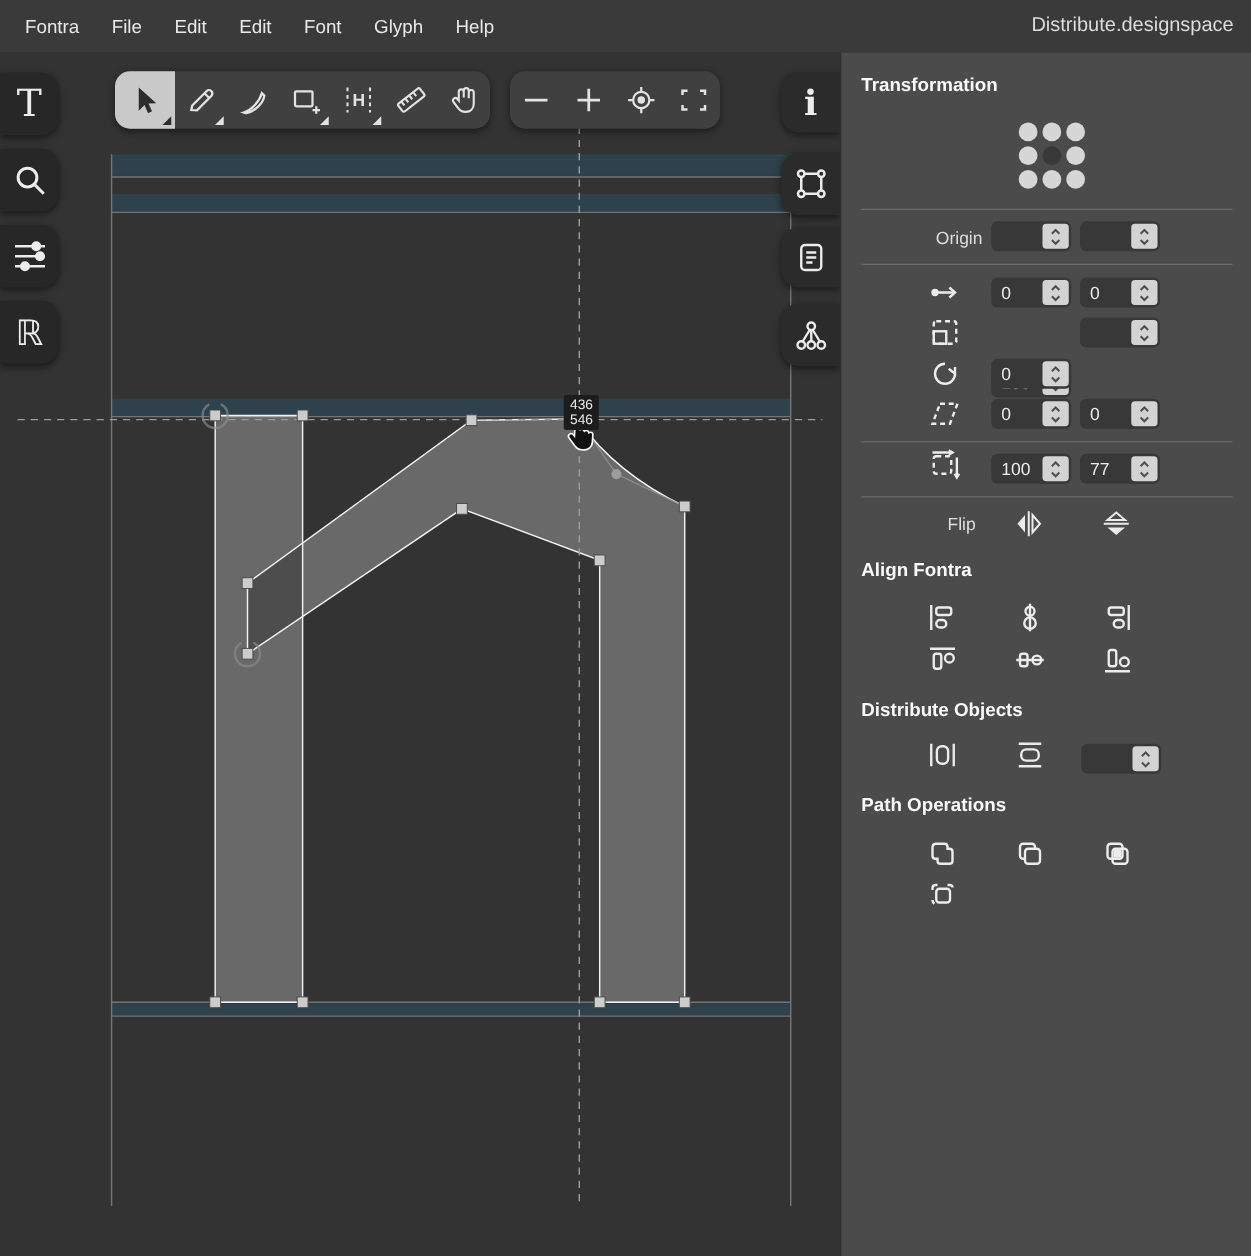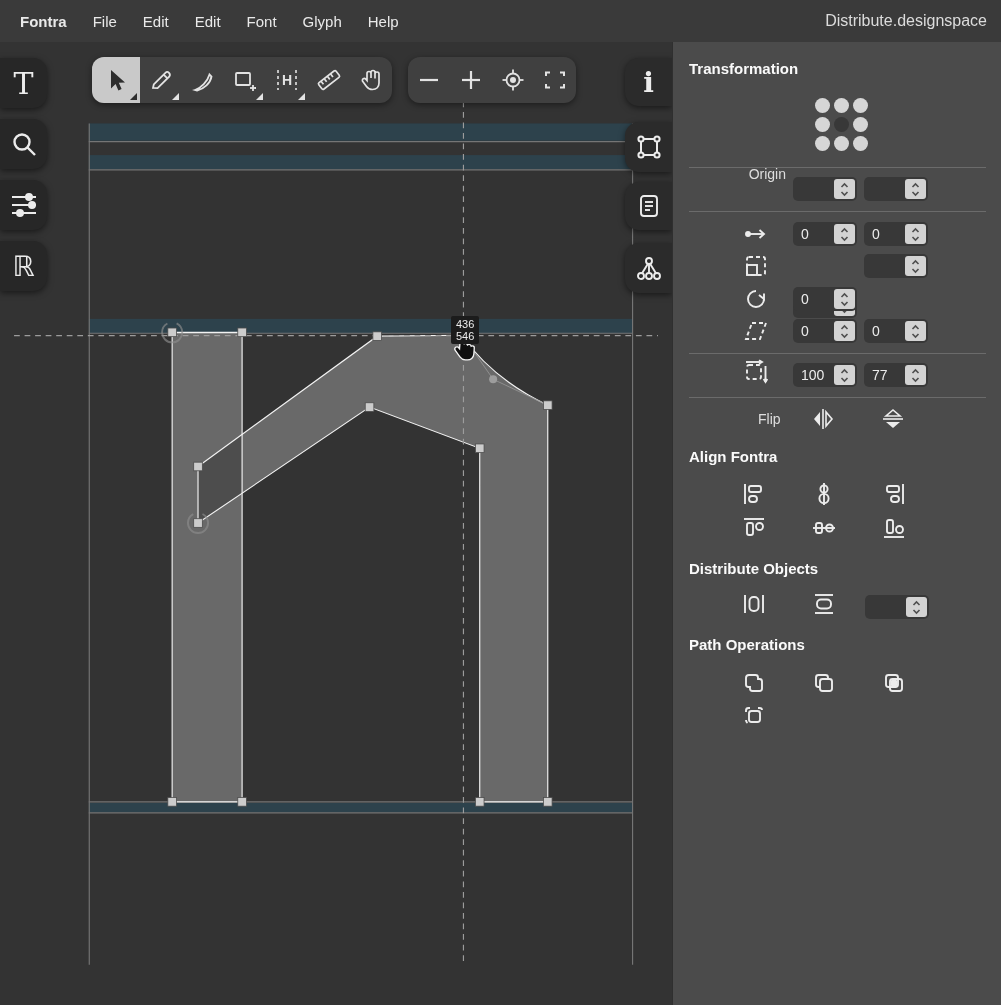--- a/index.html
+++ b/index.html
@@ -1,21 +1,21 @@
 <!DOCTYPE html>
 <html><head>
 <meta charset="utf-8">
 <style>
   html,body{margin:0;padding:0;background:#333;width:1001px;height:1005px;overflow:hidden;
     font-family:"Liberation Sans",sans-serif;-webkit-font-smoothing:antialiased;}
   
   #menubar{position:absolute;left:0;top:0;width:1001px;height:42px;background:#3a3a3a;
     border-bottom:1px solid #2a2a2a;display:flex;align-items:center;color:#e9e9e9;font-size:15px;}
   #menubar .menu-item{padding:0 13px;cursor:default;}
-  #menubar .menu-item:first-child{font-weight:bold;padding-left:20px;}
+  #menubar .menu-item:first-child{font-weight:normal;padding-left:20px;}
   #doc-title{margin-left:auto;padding-right:14px;color:#dcdcdc;font-size:16px;}
   
   #canvas{position:absolute;left:0;top:42px;width:672px;height:963px;background:#333;}
   #scene{position:absolute;left:0;top:0;}
   
   .pill{position:absolute;background:#404040;border-radius:12px;display:flex;align-items:center;
     box-shadow:0 2px 6px rgba(0,0,0,.45);}
   .toolbtn{position:relative;width:42px;height:46px;display:flex;align-items:center;justify-content:center;}
   .toolbtn.sel{width:48px;background:#c9c9c9;border-radius:12px 0 0 12px;}
   .corner{position:absolute;right:3px;bottom:3px;width:0;height:0;
@@ -273,21 +273,21 @@
       <div class="dot"></div>
     <div class="dot"></div>
       <div class="dot active"></div>
       <div class="dot"></div>
     <div class="dot"></div>
       <div class="dot"></div>
       <div class="dot"></div>
   </div>
 
   <div class="divider" style="top:125px;"></div>
-  <div class="row-label" style="left:16px;top:124px;width:97px;text-align:right;">Origin</div>
+  <div class="row-label" style="left:16px;top:140px;width:97px;text-align:right;">Origin</div>
   <div class="num-input" style="left:120px;top:135px;">
     <span class="val"></span>
     <span class="stepper">
         <svg width="11" height="17" viewBox="0 0 11 17" fill="none" stroke="#4f4f4f" stroke-width="1.6">
           <polyline points="2.5,6 5.5,3 8.5,6"></polyline>
           <polyline points="2.5,11 5.5,14 8.5,11"></polyline>
         </svg>
       </span>
   </div>
   <div class="num-input" style="left:191px;top:135px;">

